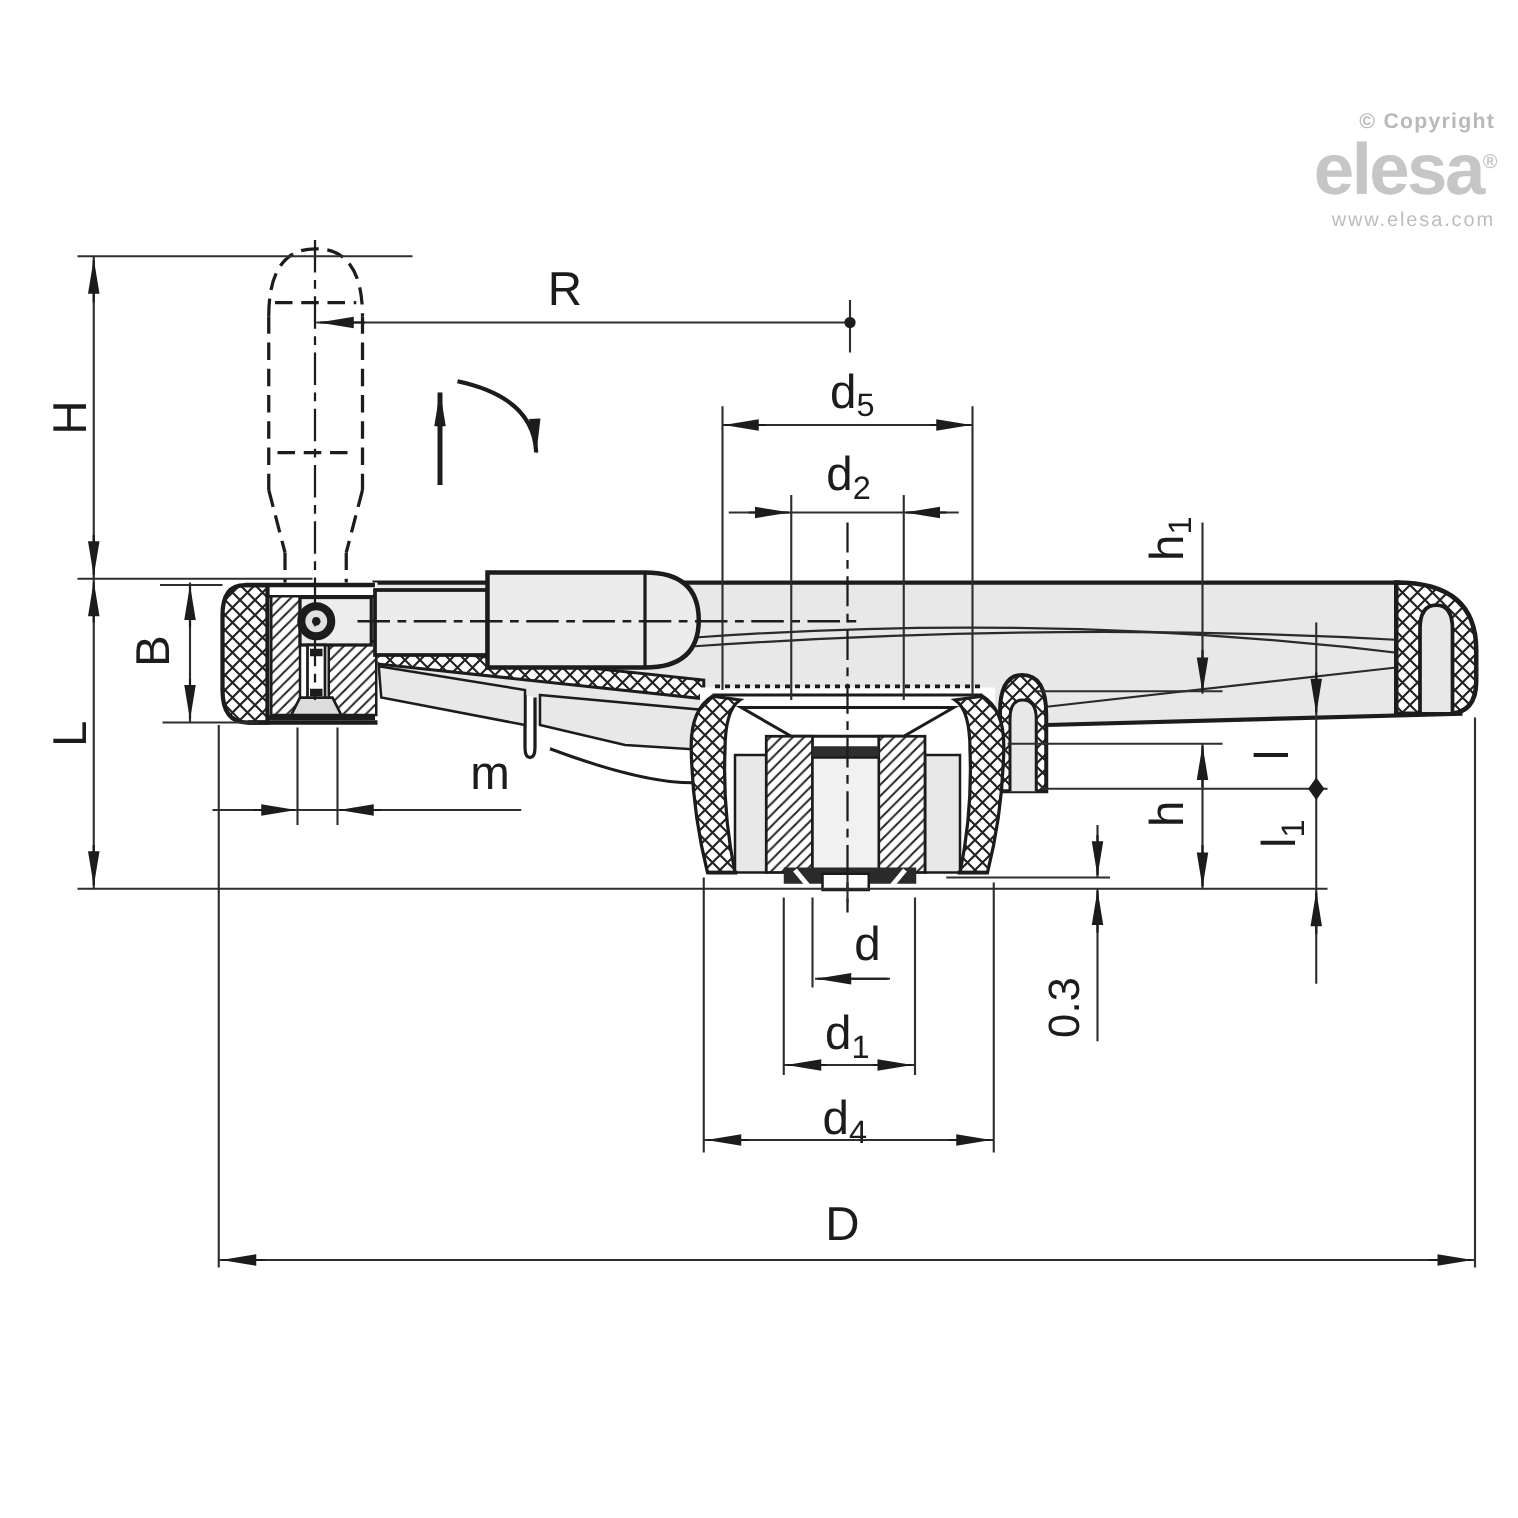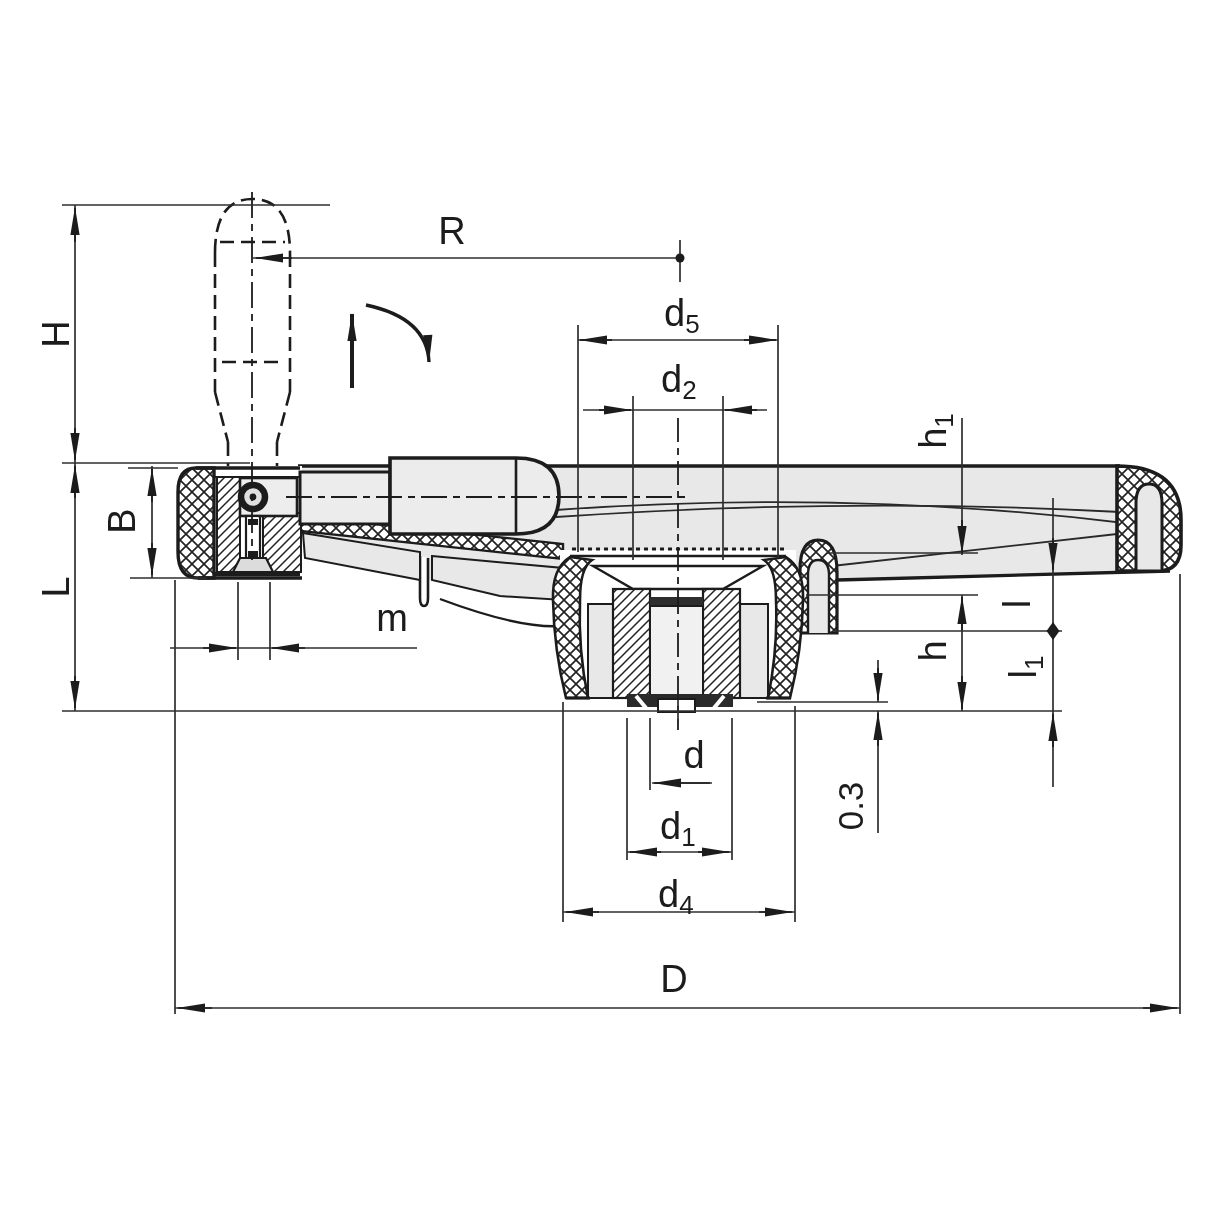--- a/index.html
+++ b/index.html
@@ -14,20 +14,25 @@
   text{font-family:"Liberation Sans", sans-serif;fill:#1c1c1c;}
   .dimtxt{font-size:38px;}
   .dimtxt .sub{font-size:26px;}
   .smalltxt{font-size:35px;}
 </style>
 </head>
 <body>
 
 <div class="page">
 
+  <div class="brand">
+    <div class="copy">© Copyright</div>
+    <div class="logo"><span>elesa</span><sup>®</sup></div>
+    <div class="site">www.elesa.com</div>
+  </div>
 
   <svg width="1214" height="1214" viewBox="0 0 1214 1214">
     <defs>
       <marker id="arr" markerUnits="userSpaceOnUse" markerWidth="32" markerHeight="14" refX="30" refY="7" orient="auto">
         <path d="M31,7 L3,2.4 L3,11.6 Z" fill="#1c1c1c"></path>
       </marker>
       <pattern id="hx" width="12" height="12" patternUnits="userSpaceOnUse">
         <rect width="12" height="12" fill="#ffffff"></rect>
         <path d="M0,0 L12,12 M12,0 L0,12" stroke="#222" stroke-width="1.7" fill="none"></path>
       </pattern>

